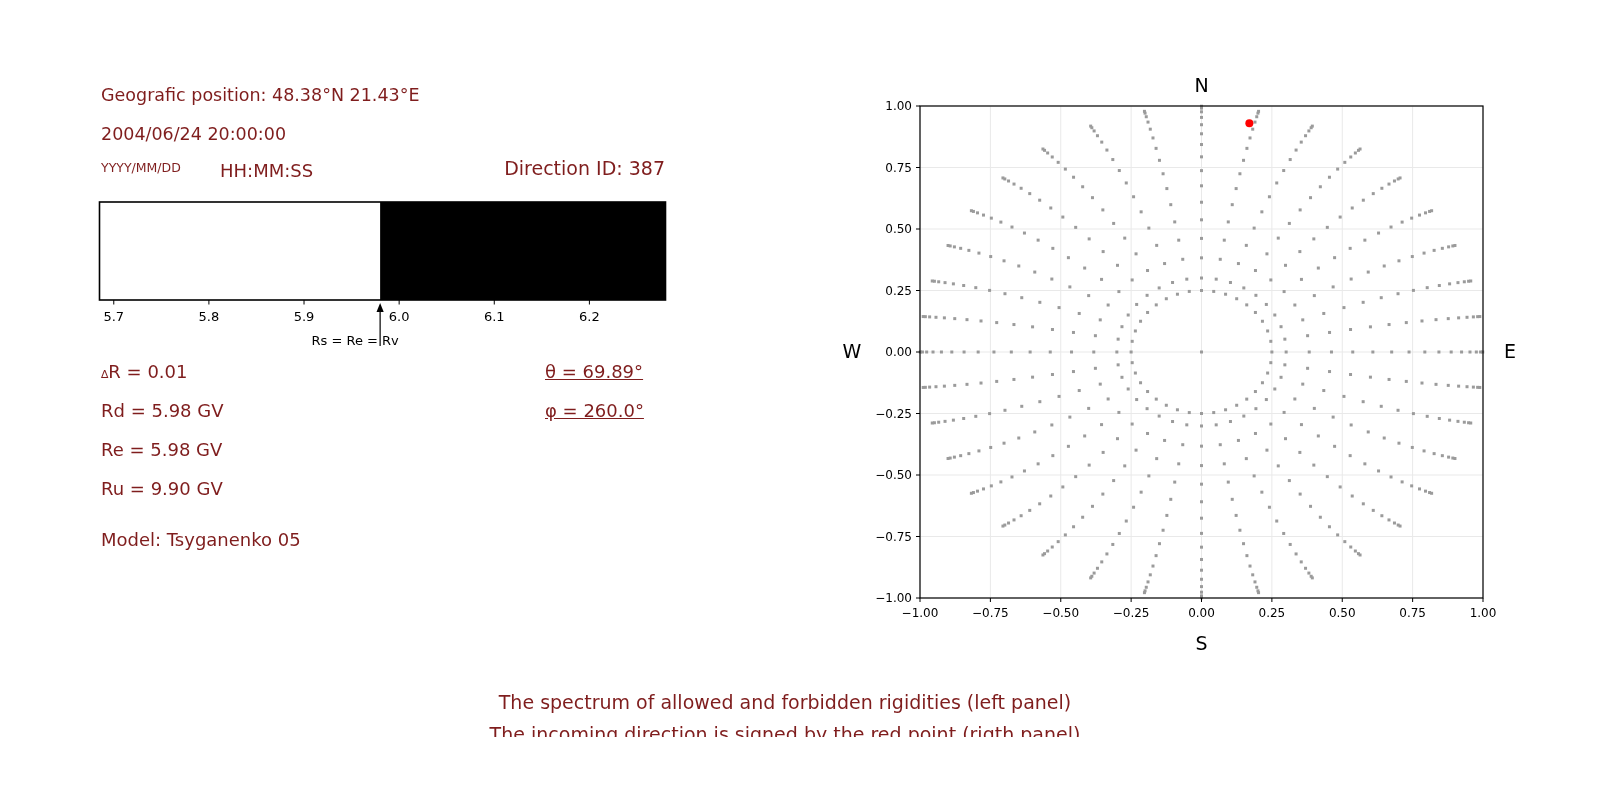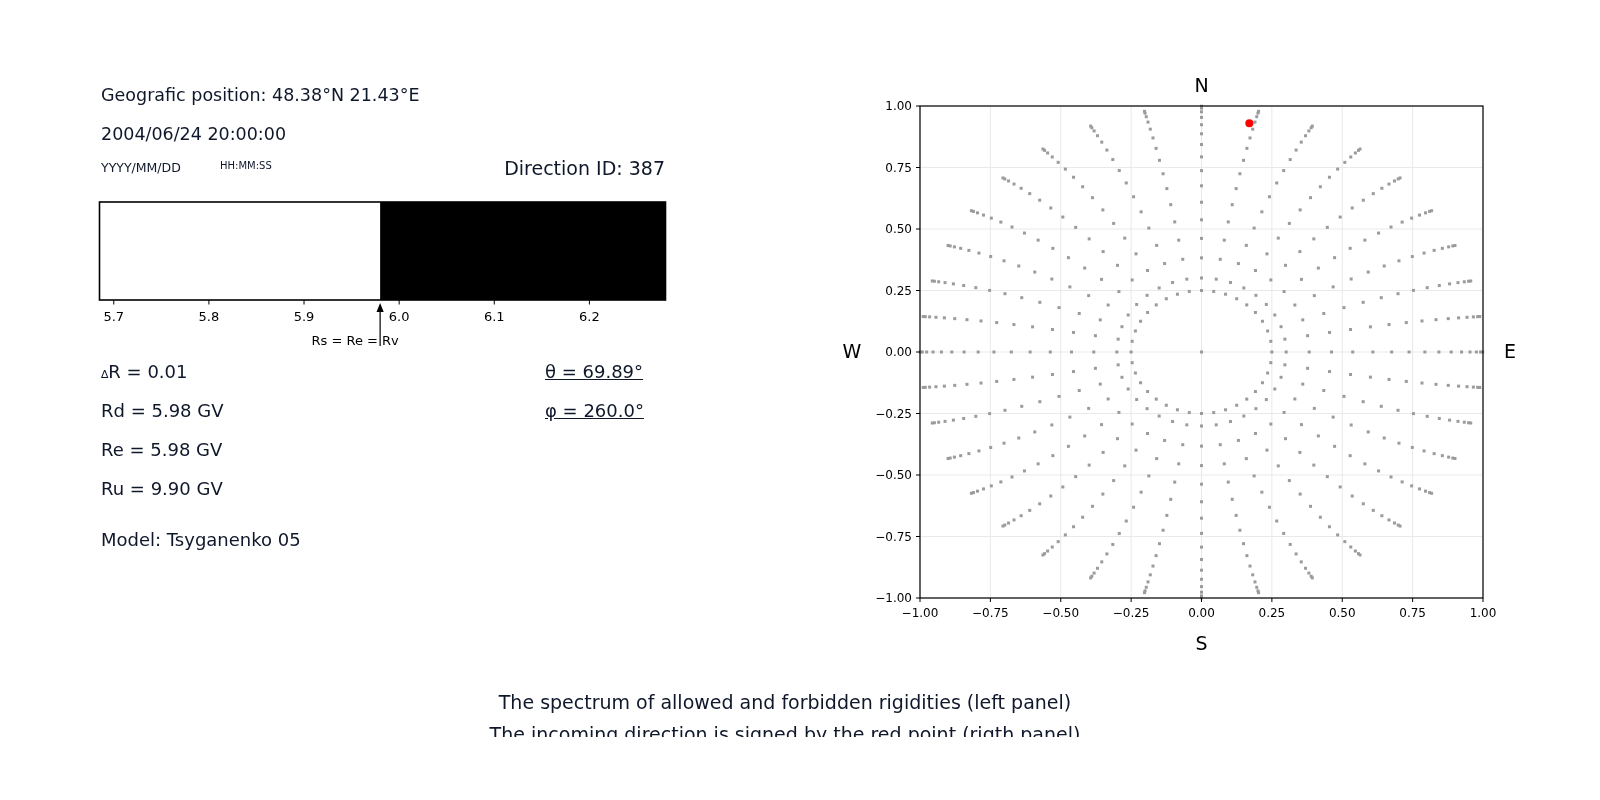--- a/index.html
+++ b/index.html
@@ -1,22 +1,22 @@
 <!DOCTYPE html>
 <html><head>
 <meta charset="utf-8">
 <style>
   html,body{margin:0;padding:0;background:#ffffff;}
   #canvas{position:relative;width:1600px;height:737px;background:#ffffff;overflow:hidden;
-          font-family:"DejaVu Sans","Liberation Sans",sans-serif;color:#0f172a;}
+          font-family:"DejaVu Sans","Liberation Sans",sans-serif;color:#7f1d1d;}
   .abs{position:absolute;}
   .t-pos{left:101px;top:85px;font-size:17.5px;}
   .t-dt{left:101px;top:124px;font-size:17.5px;}
   .t-hint1{left:101px;top:160px;font-size:12.5px;}
-  .t-hint2{left:220px;top:160px;font-size:10px;}
+  .t-hint2{left:220px;top:160px;font-size:18px;}
   .t-dirid{left:380px;top:157px;width:285px;text-align:right;font-size:19px;}
   .t-param{left:101px;font-size:18px;}
   .t-angle{left:545px;font-size:18px;text-decoration:underline;}
   .delta-sym{font-size:11px;}
   .captions{left:12px;top:686px;width:1546px;text-align:center;font-size:19px;line-height:32px;}
   .credit{left:0;top:755px;width:1570px;text-align:center;font-size:11.5px;}
   svg text{font-family:"DejaVu Sans","Liberation Sans",sans-serif;fill:#000;}
 </style>
 </head>
 <body>

